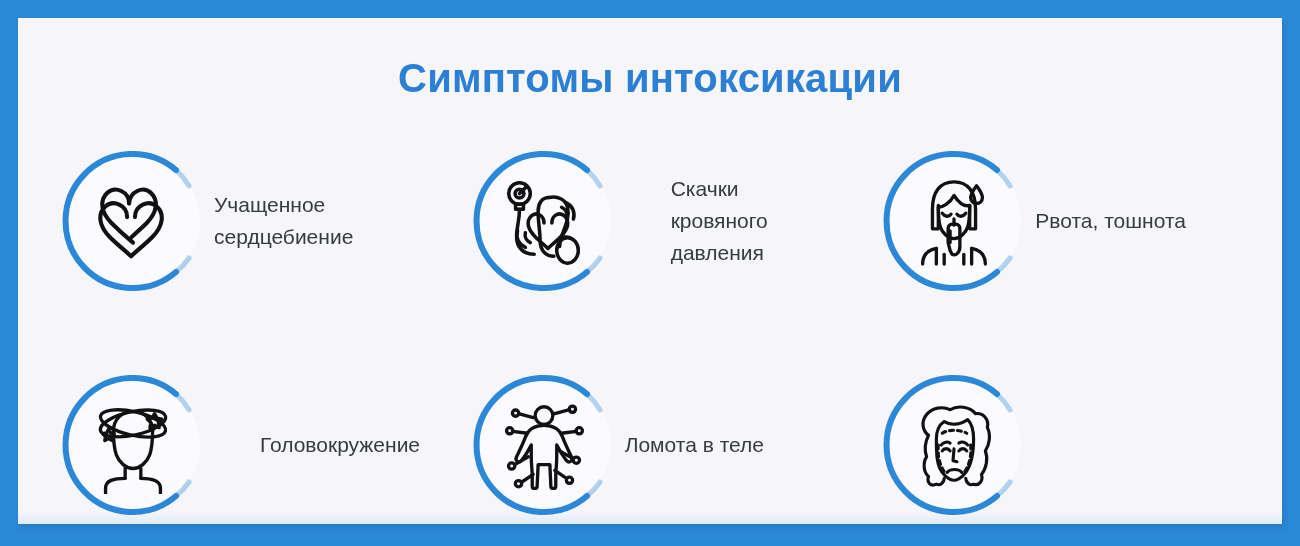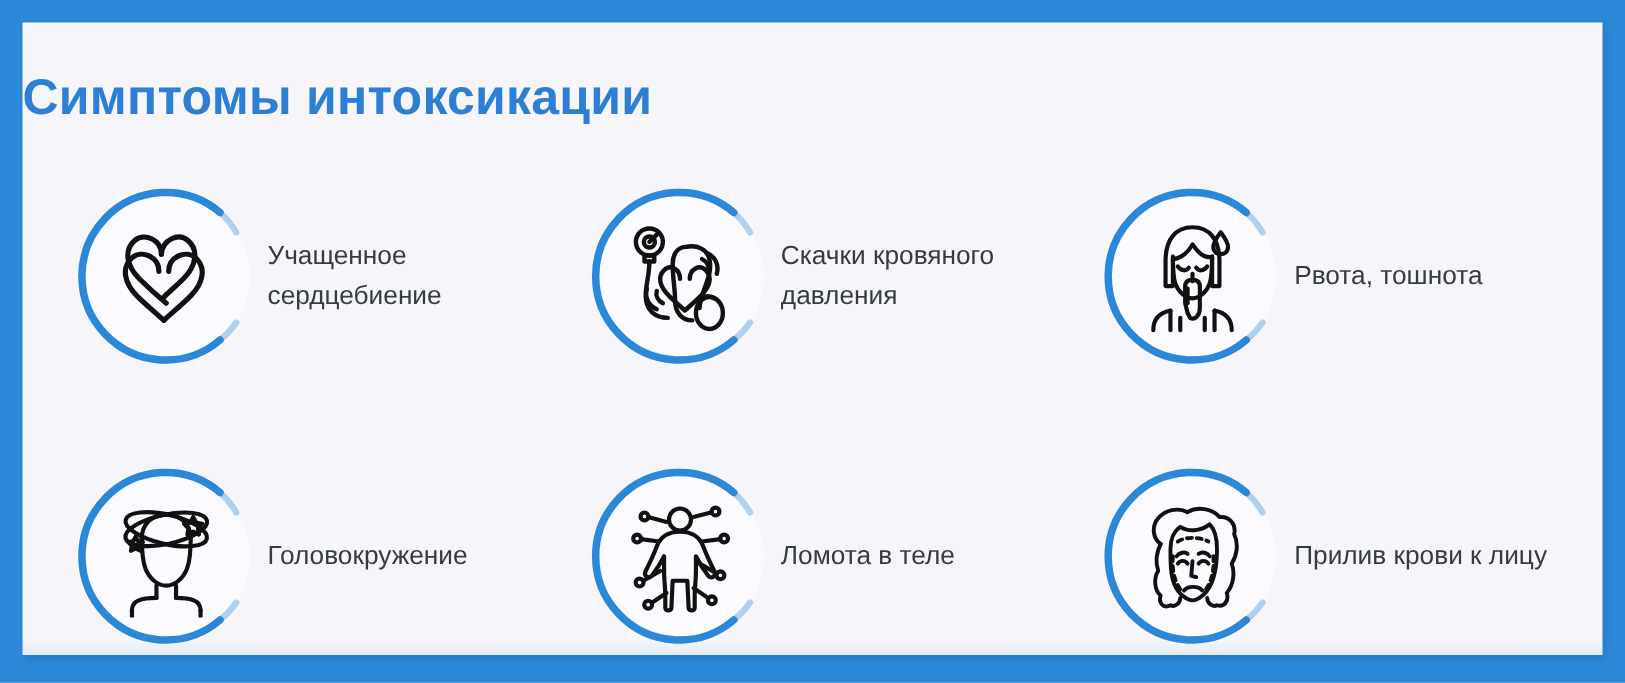--- a/index.html
+++ b/index.html
@@ -48,21 +48,21 @@
     background: linear-gradient(to bottom, rgba(43,135,216,0) 0%, rgba(43,135,216,0.10) 100%);
     pointer-events: none;
   }
 
   
   .title {
     position: absolute;
     left: 0;
     right: 0;
     top: 38px;
-    text-align: left;
+    text-align: center;
     color: #2b7fd4;
     font-size: 40px;
     font-weight: bold;
     letter-spacing: 0.2px;
     line-height: 1.1;
   }
 
   
   .grid {
     position: absolute;
@@ -105,21 +105,21 @@
   .label {
     color: #343b43;
     font-size: 21px;
     line-height: 32px;
     max-width: 250px;
     white-space: pre-line;
   }
 
   
   .item.col1 .label { max-width: 205px; }
-  .item.col2 .label { max-width: 235px; }
+  .item.col2 .label { max-width: 235px; margin-left: 46px; }
   .item.col3 .label { max-width: 260px; }
 </style>
 </head>
 <body>
 
 <div class="frame">
   <div class="panel">
 
     <div class="title">Симптомы интоксикации</div>
 
@@ -344,18 +344,17 @@
               <path d="M43 78 C46 74 55 74 58 78"></path>
 
               <g stroke-dasharray="4 4">
                 <path d="M38 38 C44 34 56 34 63 38"></path>
                 <path d="M34 50 C33 60 35 70 40 77"></path>
                 <path d="M67 50 C68 60 66 70 61 77"></path>
               </g>
             </g>
           </svg>
         </div>
-        <div class="label">Прилив крови к лицу</div>
       </div>
 
     </div>
   </div>
 </div>
 
 </body></html>

